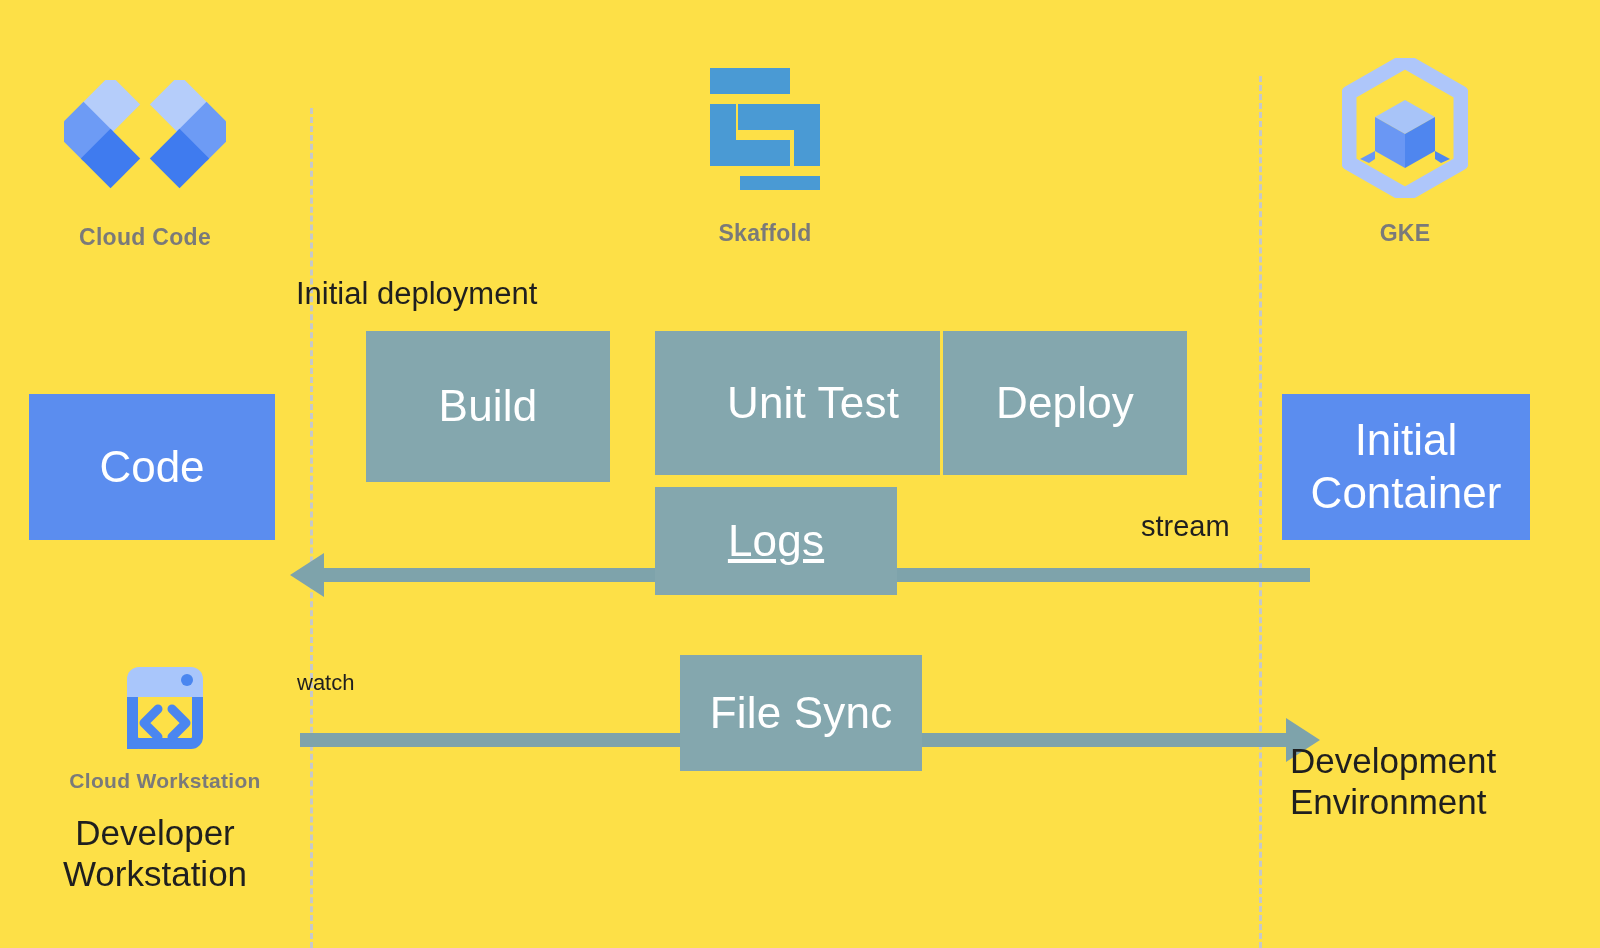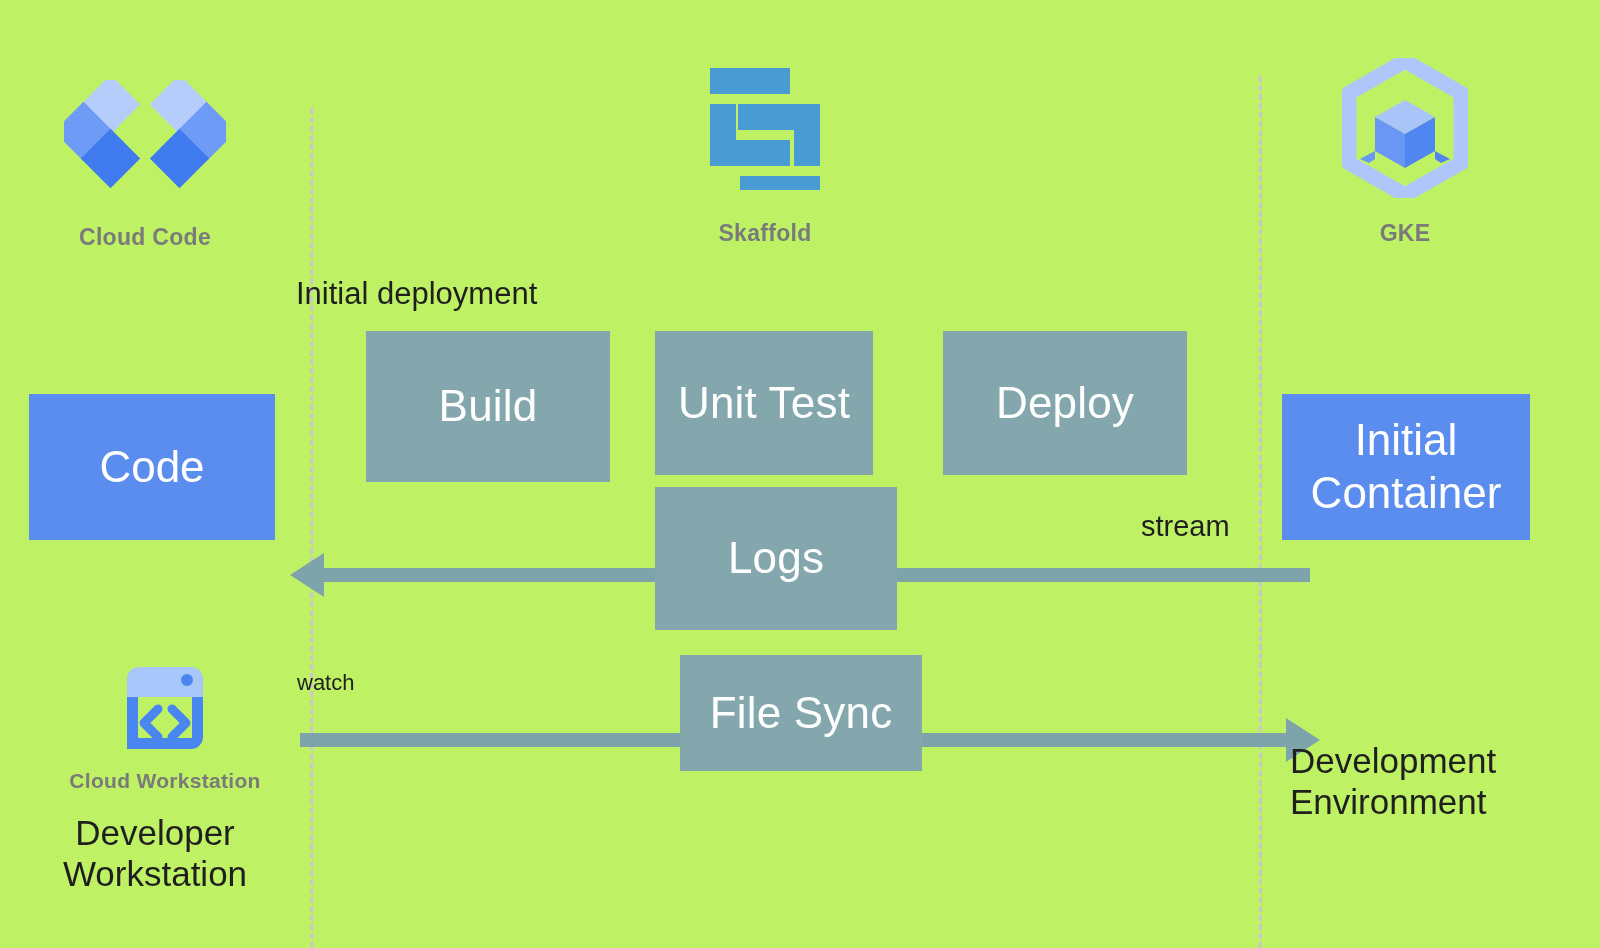--- a/index.html
+++ b/index.html
@@ -8,21 +8,21 @@
     background: #ffffff;
   }
   body {
     font-family: "Liberation Sans", sans-serif;
     -webkit-font-smoothing: antialiased;
   }
   #stage {
     position: relative;
     width: 1600px;
     height: 948px;
-    background: #bef264;
+    background: #fde047;
     overflow: hidden;
   }
 
   
   .dashed-line {
     position: absolute;
     width: 0;
     border-left: 3px dashed #c6c8ca;
   }
   #lane-line-left  { left: 310px;  top: 108px; height: 840px; }
@@ -37,23 +37,23 @@
     align-items: center;
     justify-content: center;
     font-size: 44px;
     font-weight: 400;
     letter-spacing: 0.2px;
     line-height: 1.15;
     text-align: center;
     z-index: 4;
   }
   #box-build    { left: 366px; top: 331px; width: 244px; height: 151px; }
-  #box-unittest { left: 655px; top: 331px; width: 218px; height: 144px; }
+  #box-unittest { left: 655px; top: 331px; width: 254px; height: 144px; padding-left: 31px; }
   #box-deploy   { left: 943px; top: 331px; width: 244px; height: 144px; }
-  #box-logs     { left: 655px; top: 487px; width: 242px; height: 143px; }
+  #box-logs     { left: 655px; top: 487px; width: 242px; height: 108px; text-decoration: underline; }
   #box-filesync { left: 655px; top: 655px; width: 242px; height: 116px; margin-left: 25px; }
 
   
   .endpoint-box {
     position: absolute;
     background: #5b8def;
     color: #ffffff;
     display: flex;
     align-items: center;
     justify-content: center;

